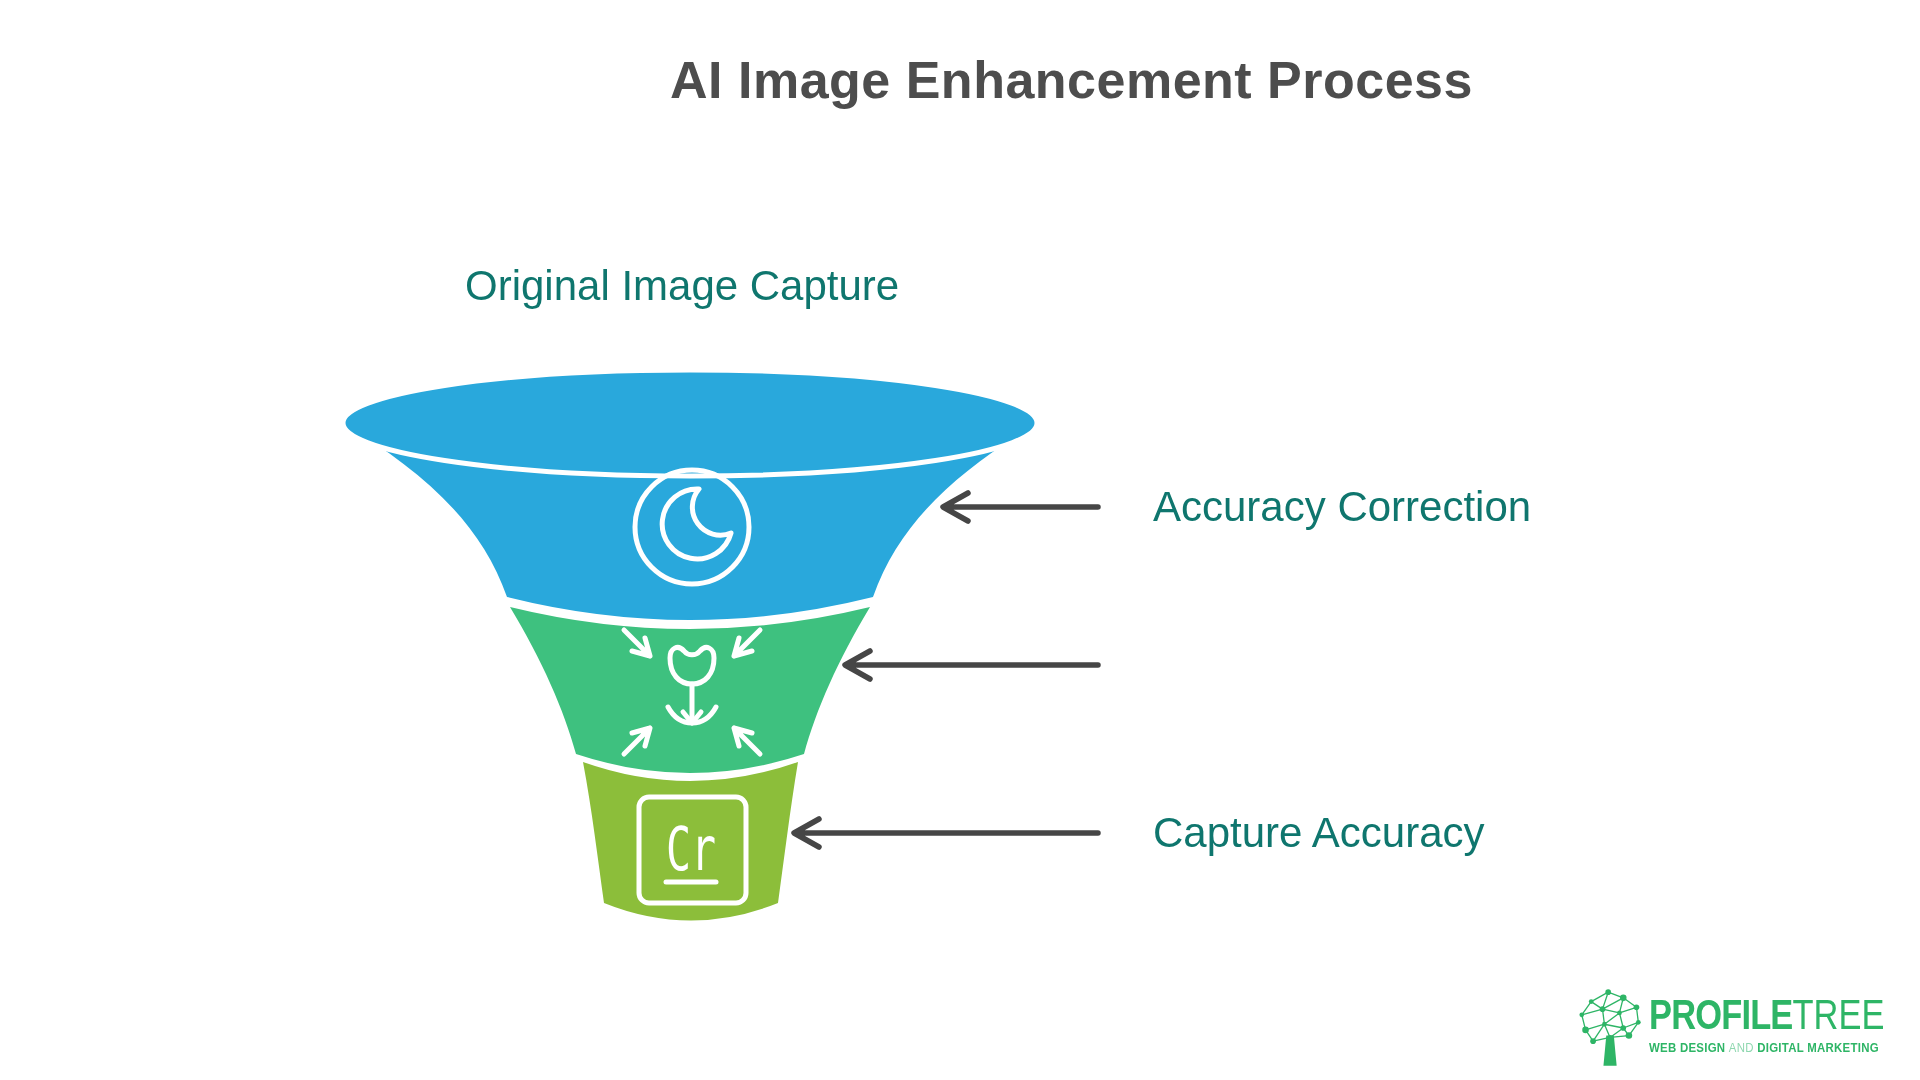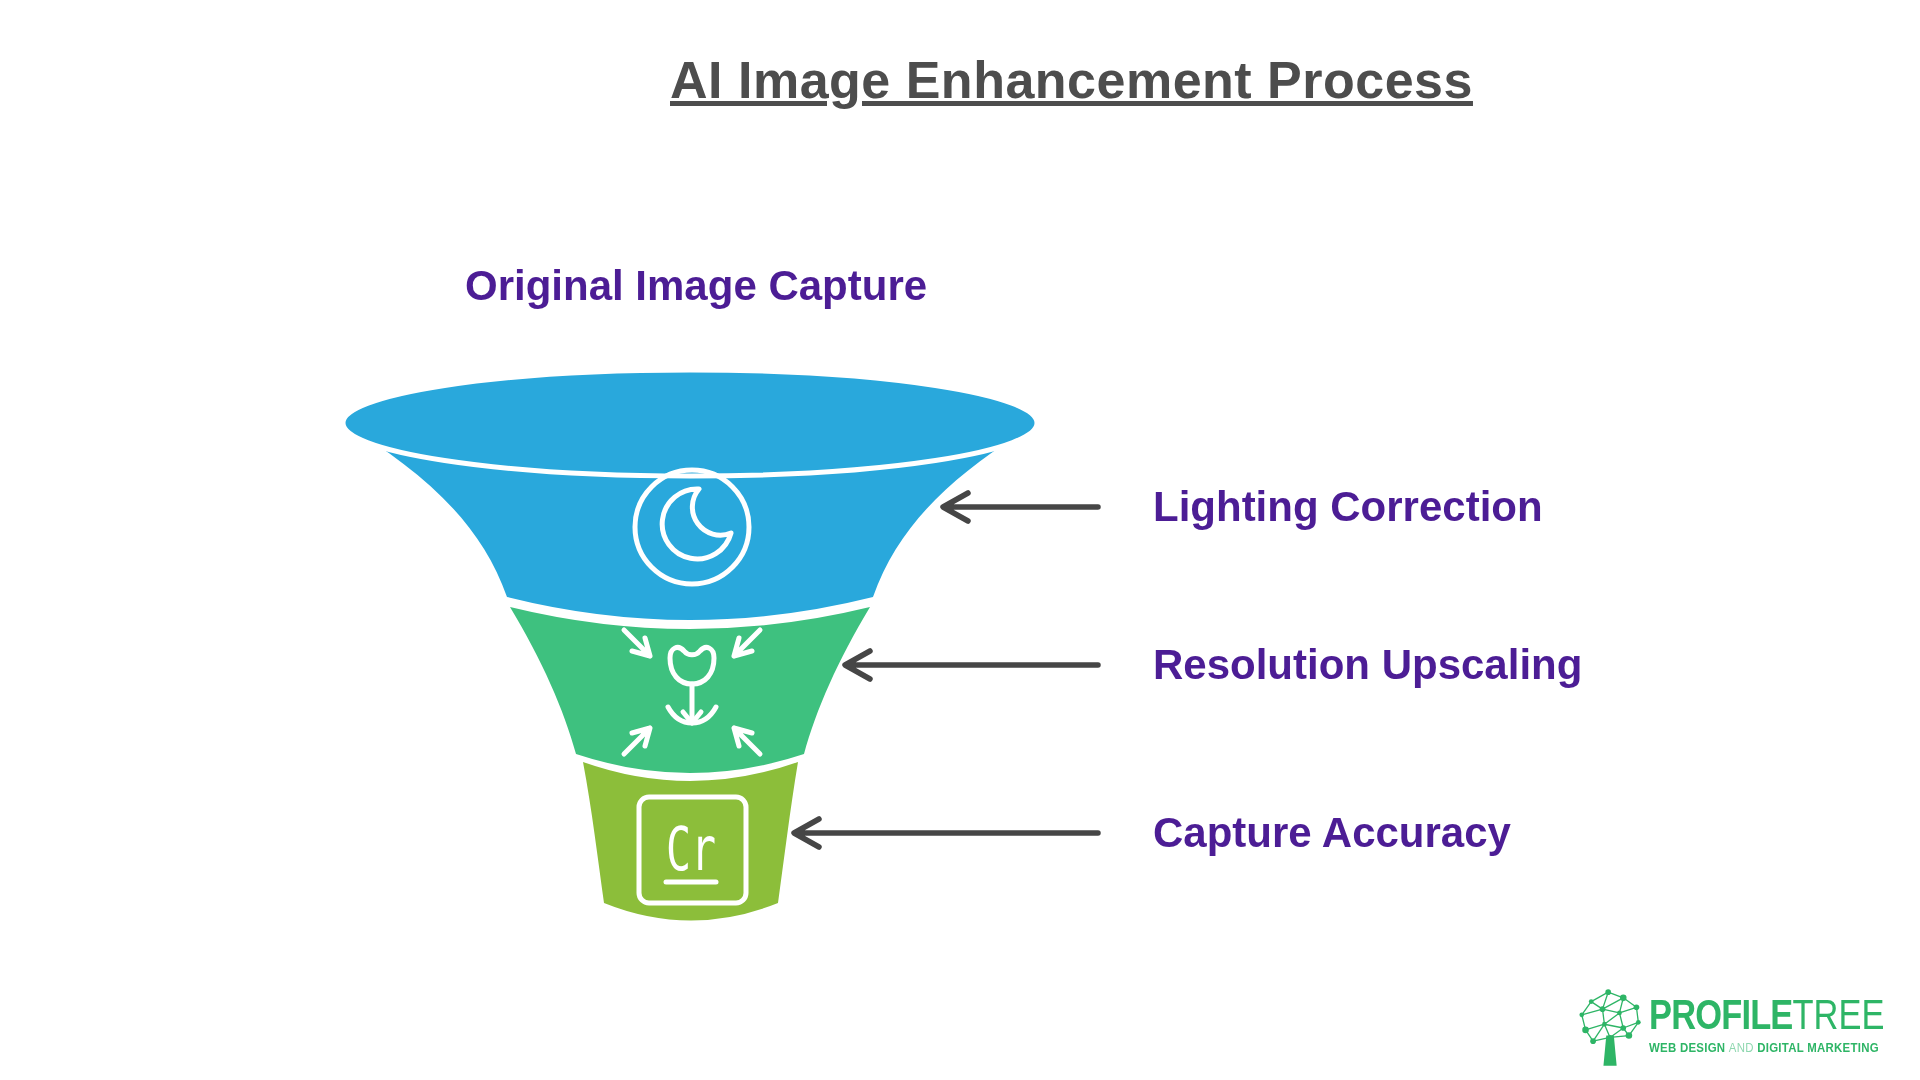--- a/index.html
+++ b/index.html
@@ -2,23 +2,23 @@
 <html><head>
 <meta charset="utf-8">
 <style>
   html,body{margin:0;padding:0;background:#fff;}
   .canvas{
     position:relative;width:1920px;height:1080px;background:#fff;overflow:hidden;
     font-family:"Liberation Sans",sans-serif;
   }
   .title{
     position:absolute;left:670px;top:50px;
-    font-size:52px;font-weight:700;color:#4D4D4D;letter-spacing:.5px;white-space:nowrap;text-decoration:underline;
+    font-size:52px;font-weight:700;color:#4D4D4D;letter-spacing:.5px;white-space:nowrap;
   }
-  .lbl{position:absolute;font-size:42px;color:#4c1d95;white-space:nowrap;line-height:1.1;font-weight:bold;}
+  .lbl{position:absolute;font-size:42px;color:#0f766e;white-space:nowrap;line-height:1.1;}
   .lbl-input{left:465px;top:263px;}
   .lbl-output{left:437px;top:986px;font-size:44px;}
   .stage-lbl-0{left:1153px;top:484px;}
   .stage-lbl-1{left:1153px;top:642px;}
   .stage-lbl-2{left:1153px;top:810px;}
   .diagram-svg{position:absolute;left:0;top:0;}
   .brand{position:absolute;left:1578px;top:985px;display:flex;align-items:flex-start;}
   .brand-text{margin-left:5px;margin-top:9px;}
   .brand-name{
     font-size:42px;font-weight:800;color:#2EB566;line-height:1;letter-spacing:-1px;
@@ -69,22 +69,21 @@
     </g>
     <text x="666" y="870" font-size="60" textLength="50" lengthAdjust="spacingAndGlyphs" font-family="'DejaVu Sans Mono', monospace" fill="#FFFFFF">Cr</text>
 
     <g fill="none" stroke-width="5.5" stroke-linecap="round" stroke-linejoin="round" stroke="#464646">
       <path d="M 1098 507 L 944 507 M 968 493 L 943 507 L 968 521"></path>
       <path d="M 1098 665 L 846 665 M 870 651 L 845 665 L 870 679"></path>
       <path d="M 1098 833 L 795 833 M 819 819 L 794 833 L 819 847"></path>
     </g>
   </svg>
 
-  <div class="lbl stage-lbl-0">Lighting Correction</div>
-  <div class="lbl stage-lbl-1">Resolution Upscaling</div>
+  <div class="lbl stage-lbl-0">Accuracy Correction</div>
   <div class="lbl stage-lbl-2">Capture Accuracy</div>
 
 
   <div class="brand">
     <svg width="66" height="86" viewBox="0 0 70 88">
       <g stroke="#2EB566" stroke-width="1.4" fill="none">
         <path d="M32 6 L14 16 M32 6 L48 12 M14 16 L26 24 M48 12 L26 24 M48 12 L44 28 M48 12 L62 22
                  M14 16 L4 30 M4 30 L26 24 M26 24 L44 28 M44 28 L62 22 M4 30 L8 46 M26 24 L28 40
                  M44 28 L48 44 M62 22 L64 38 M8 46 L28 40 M28 40 L48 44 M48 44 L64 38 M8 46 L16 58
                  M28 40 L16 58 M28 40 L34 54 M48 44 L34 54 M48 44 L54 52 M64 38 L54 52 M16 58 L34 54

